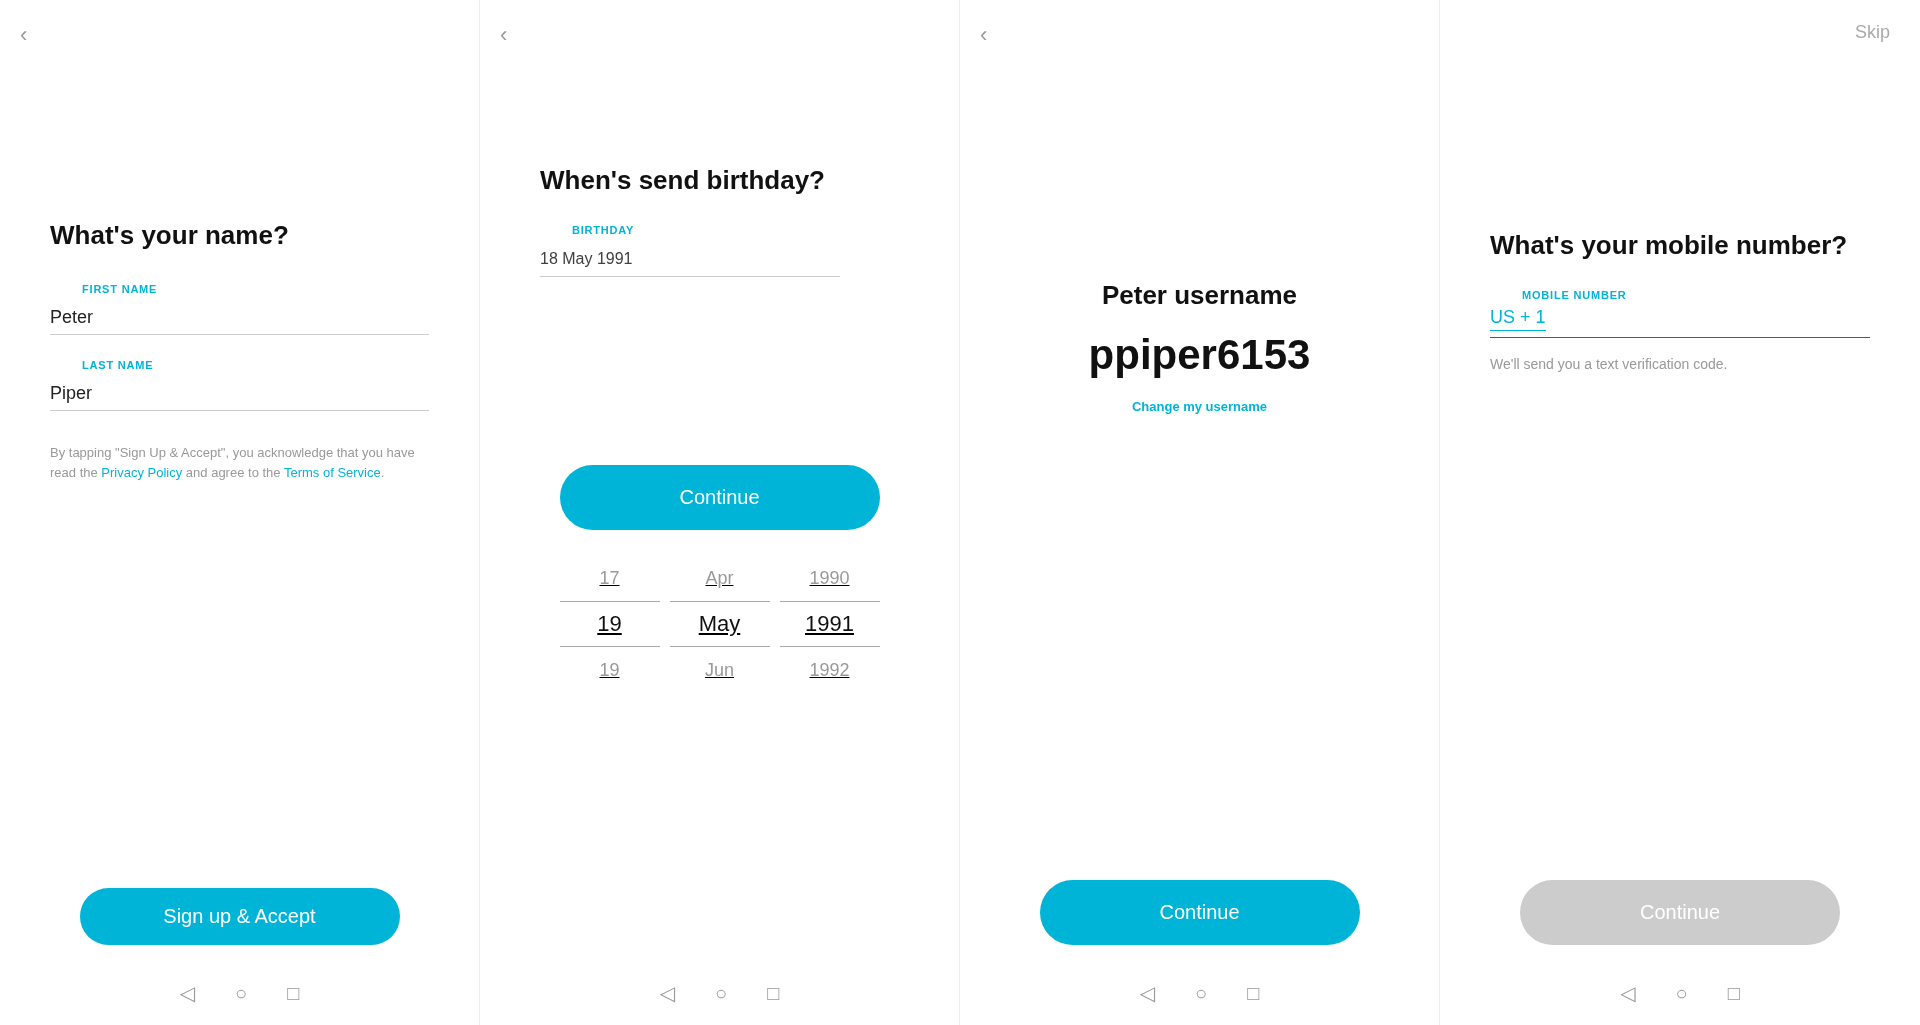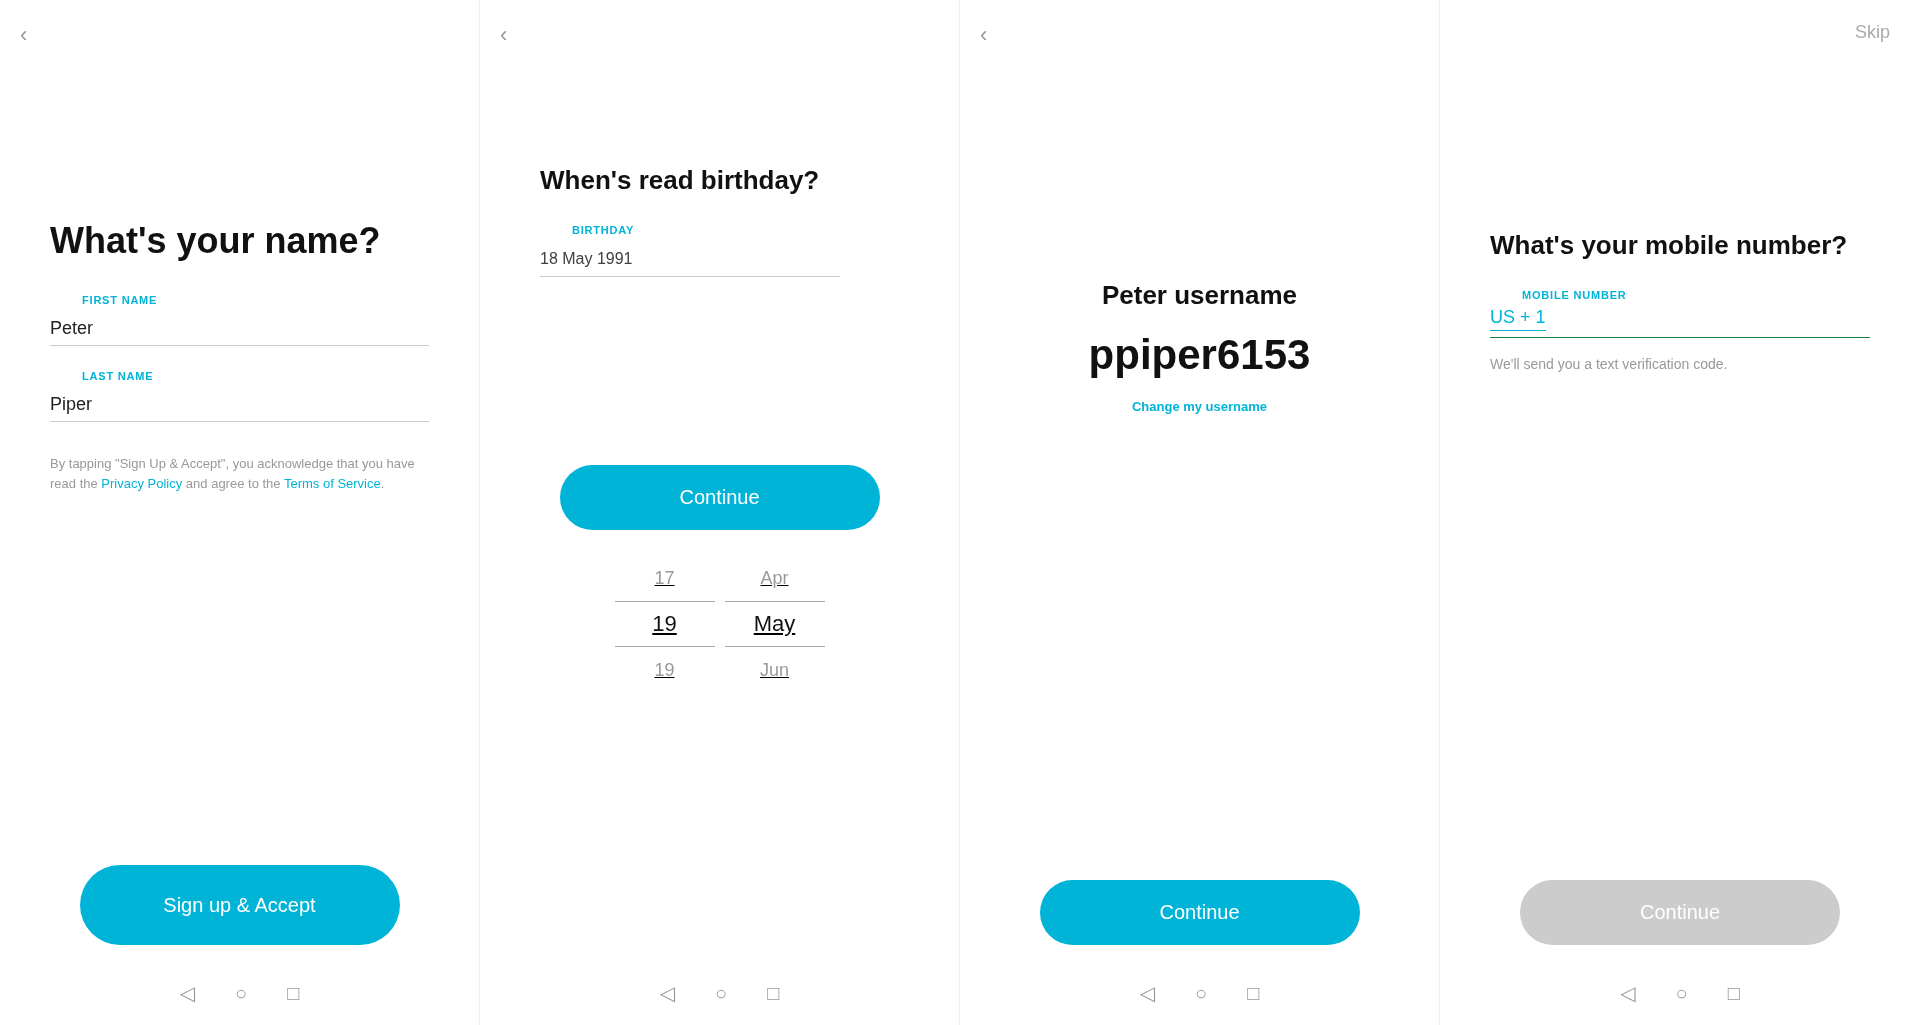--- a/index.html
+++ b/index.html
@@ -49,21 +49,21 @@
     .panel-1 .content {
       display: flex;
       flex-direction: column;
       align-items: flex-start;
       padding: 0 50px;
       margin-top: 220px;
       width: 100%;
     }
 
     .panel-1 h2 {
-      font-size: 36px;
+      font-size: 26px;
       font-weight: 600;
       color: #111;
       margin-bottom: 32px;
       text-align: left;
     }
 
     .field-label {
       font-size: 11px;
       font-weight: 600;
       color: #00b4d8;
@@ -122,21 +122,21 @@
       align-items: center;
       justify-content: center;
     }
 
     .panel-1 .signup-btn {
       position: absolute;
       bottom: 80px;
       left: 50%;
       transform: translateX(-50%);
       width: 320px;
-      height: 80px;
+      height: 57px;
     }
 
     
     .panel-2 .content {
       display: flex;
       flex-direction: column;
       align-items: flex-start;
       padding: 0 60px;
       margin-top: 165px;
       width: 100%;
@@ -356,38 +356,43 @@
     <span class="nav-icon">◁</span>
     <span class="nav-icon">○</span>
     <span class="nav-icon">□</span>
   </div>
 </div>
 
 <div class="panel panel-2">
   <span class="back-arrow">‹</span>
 
   <div class="content">
-    <h2>When's read birthday?</h2>
+    <h2>When's send birthday?</h2>
     <div class="field-label">BIRTHDAY</div>
     <div class="birthday-value">18 May 1991</div>
   </div>
 
   <button class="btn-primary continue-btn">Continue</button>
 
   <div class="date-picker">
     <div class="picker-col">
       <div class="picker-item">17</div>
       <div class="picker-item selected">19</div>
       <div class="picker-item">19</div>
     </div>
     <div class="picker-col">
       <div class="picker-item">Apr</div>
       <div class="picker-item selected">May</div>
       <div class="picker-item">Jun</div>
     </div>
+    <div class="picker-col">
+      <div class="picker-item">1990</div>
+      <div class="picker-item selected">1991</div>
+      <div class="picker-item">1992</div>
+    </div>
   </div>
 
   <div class="bottom-nav">
     <span class="nav-icon">◁</span>
     <span class="nav-icon">○</span>
     <span class="nav-icon">□</span>
   </div>
 </div>
 
 <div class="panel panel-3">

